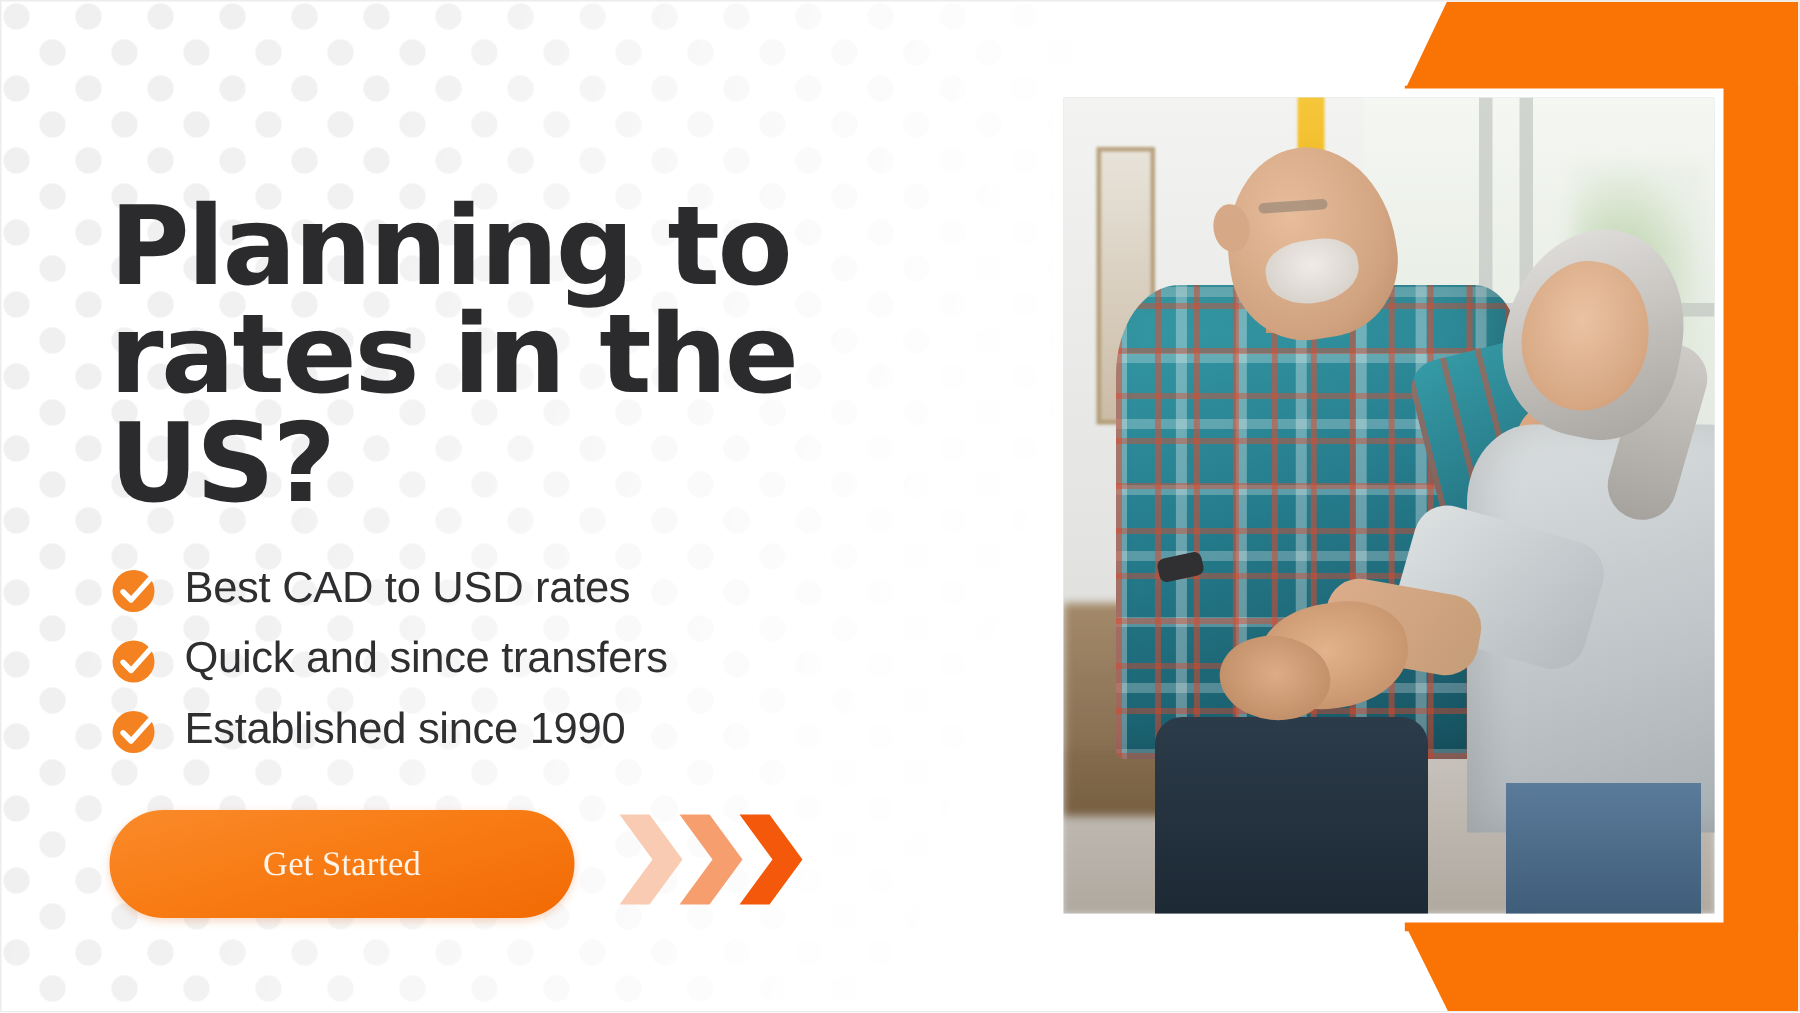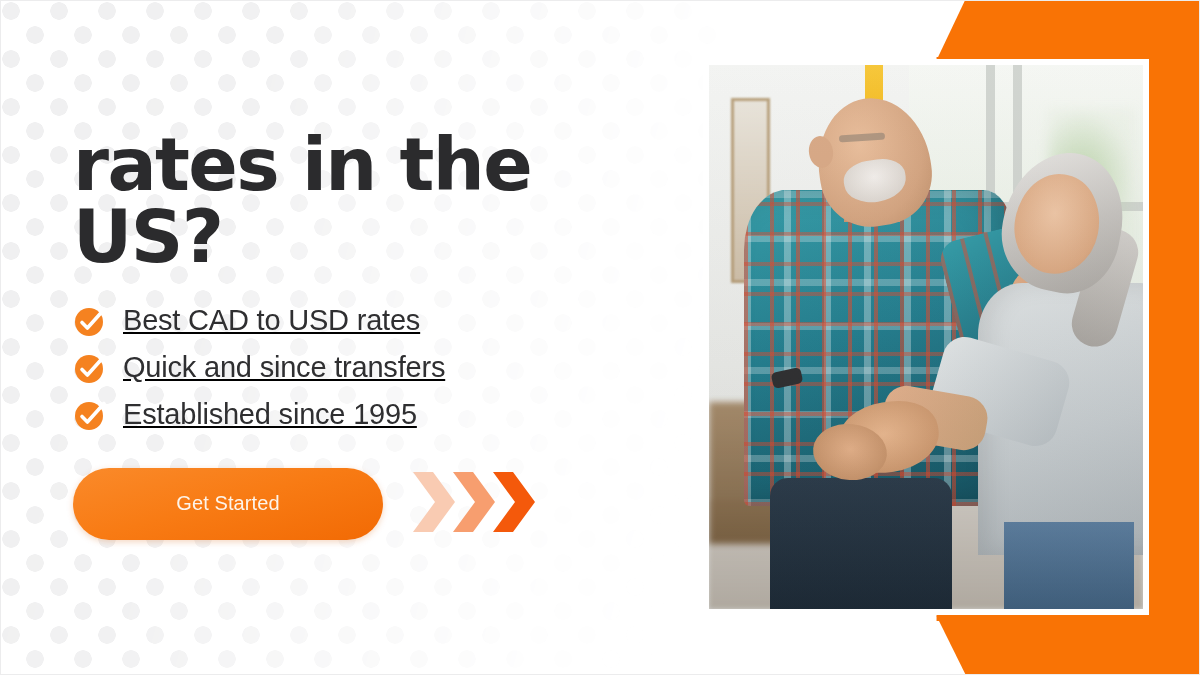--- a/index.html
+++ b/index.html
@@ -342,21 +342,20 @@
 
   .benefits {
     list-style: none;
     margin: 30px 0 0 0;
     padding: 0;
   }
   .benefit {
     display: flex;
     align-items: flex-start;
     margin-bottom: 13px;
-    text-decoration: underline;
   }
   .check-icon {
     flex: 0 0 auto;
     width: 34px;
     height: 34px;
     margin-right: 16px;
     display: block;
   }
   .benefit-label {
     font-size: 29px;
@@ -372,22 +371,22 @@
     margin-top: 36px;
   }
   .cta-button {
     border: none;
     cursor: pointer;
     width: 310px;
     height: 72px;
     border-radius: 36px;
     background: linear-gradient(165deg, #FA8A2A 0%, #F87B14 48%, #F26A04 100%);
     color: #fdf4ea;
-    font-size: 20px;
-    font-family: Liberation Sans, sans-serif;
+    font-size: 23px;
+    font-family: Liberation Serif, serif;
     letter-spacing: 0.1px;
     box-shadow: 0 2px 6px rgba(214,96,10,.25);
   }
   .chevrons {
     display: flex;
     align-items: center;
     margin-left: 28px;
   }
   .chev { display:block; }
   .chev + .chev { margin-left: -6px; }
@@ -438,20 +437,21 @@
         <div class="hands"></div>
         <div class="hands2"></div>
         <div class="photo-soften"></div>
       </div>
     </div>
   </div>
 
   <div class="content">
 
     <h1 class="headline">
+      <span class="line">Planning to</span>
       <span class="line">rates in the US?</span>
     </h1>
 
     <ul class="benefits">
 
       <li class="benefit">
         <span class="check-icon">
           <svg viewBox="0 0 34 34" width="34" height="34" aria-hidden="true">
             <circle cx="16" cy="18" r="14" fill="#F58220"></circle>
             <path d="M9 18.5 L14.4 24 L31 5.5" fill="none" stroke="#ffffff" stroke-width="3.6" stroke-linecap="round" stroke-linejoin="round"></path>
@@ -470,21 +470,21 @@
         <span class="benefit-label">Quick and since transfers</span>
       </li>
 
       <li class="benefit">
         <span class="check-icon">
           <svg viewBox="0 0 34 34" width="34" height="34" aria-hidden="true">
             <circle cx="16" cy="18" r="14" fill="#F58220"></circle>
             <path d="M9 18.5 L14.4 24 L31 5.5" fill="none" stroke="#ffffff" stroke-width="3.6" stroke-linecap="round" stroke-linejoin="round"></path>
           </svg>
         </span>
-        <span class="benefit-label">Established since 1995</span>
+        <span class="benefit-label">Established since 1990</span>
       </li>
 
     </ul>
 
     <div class="cta-row">
       <button class="cta-button">Get Started</button>
 
       <span class="chevrons">
         <span class="chev">
           <svg width="46" height="64" viewBox="0 0 46 64" aria-hidden="true">

